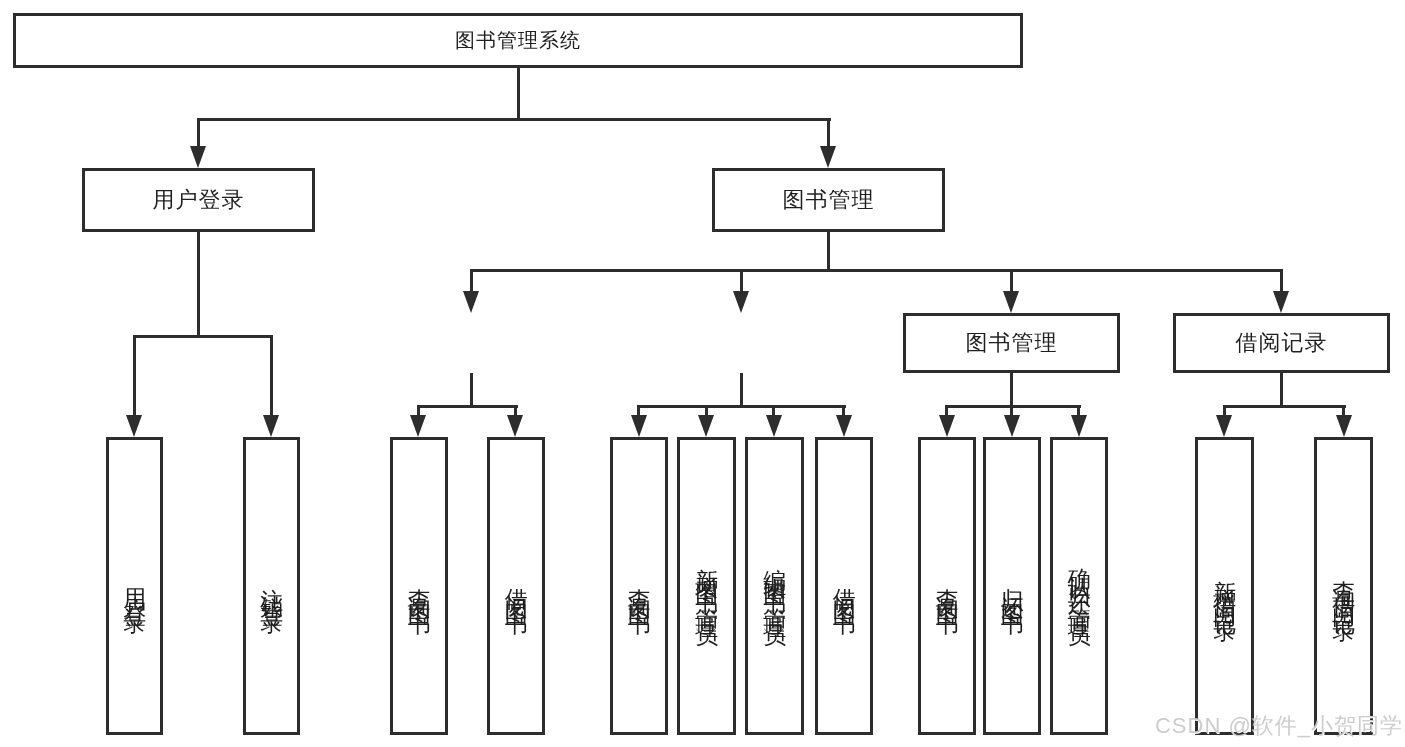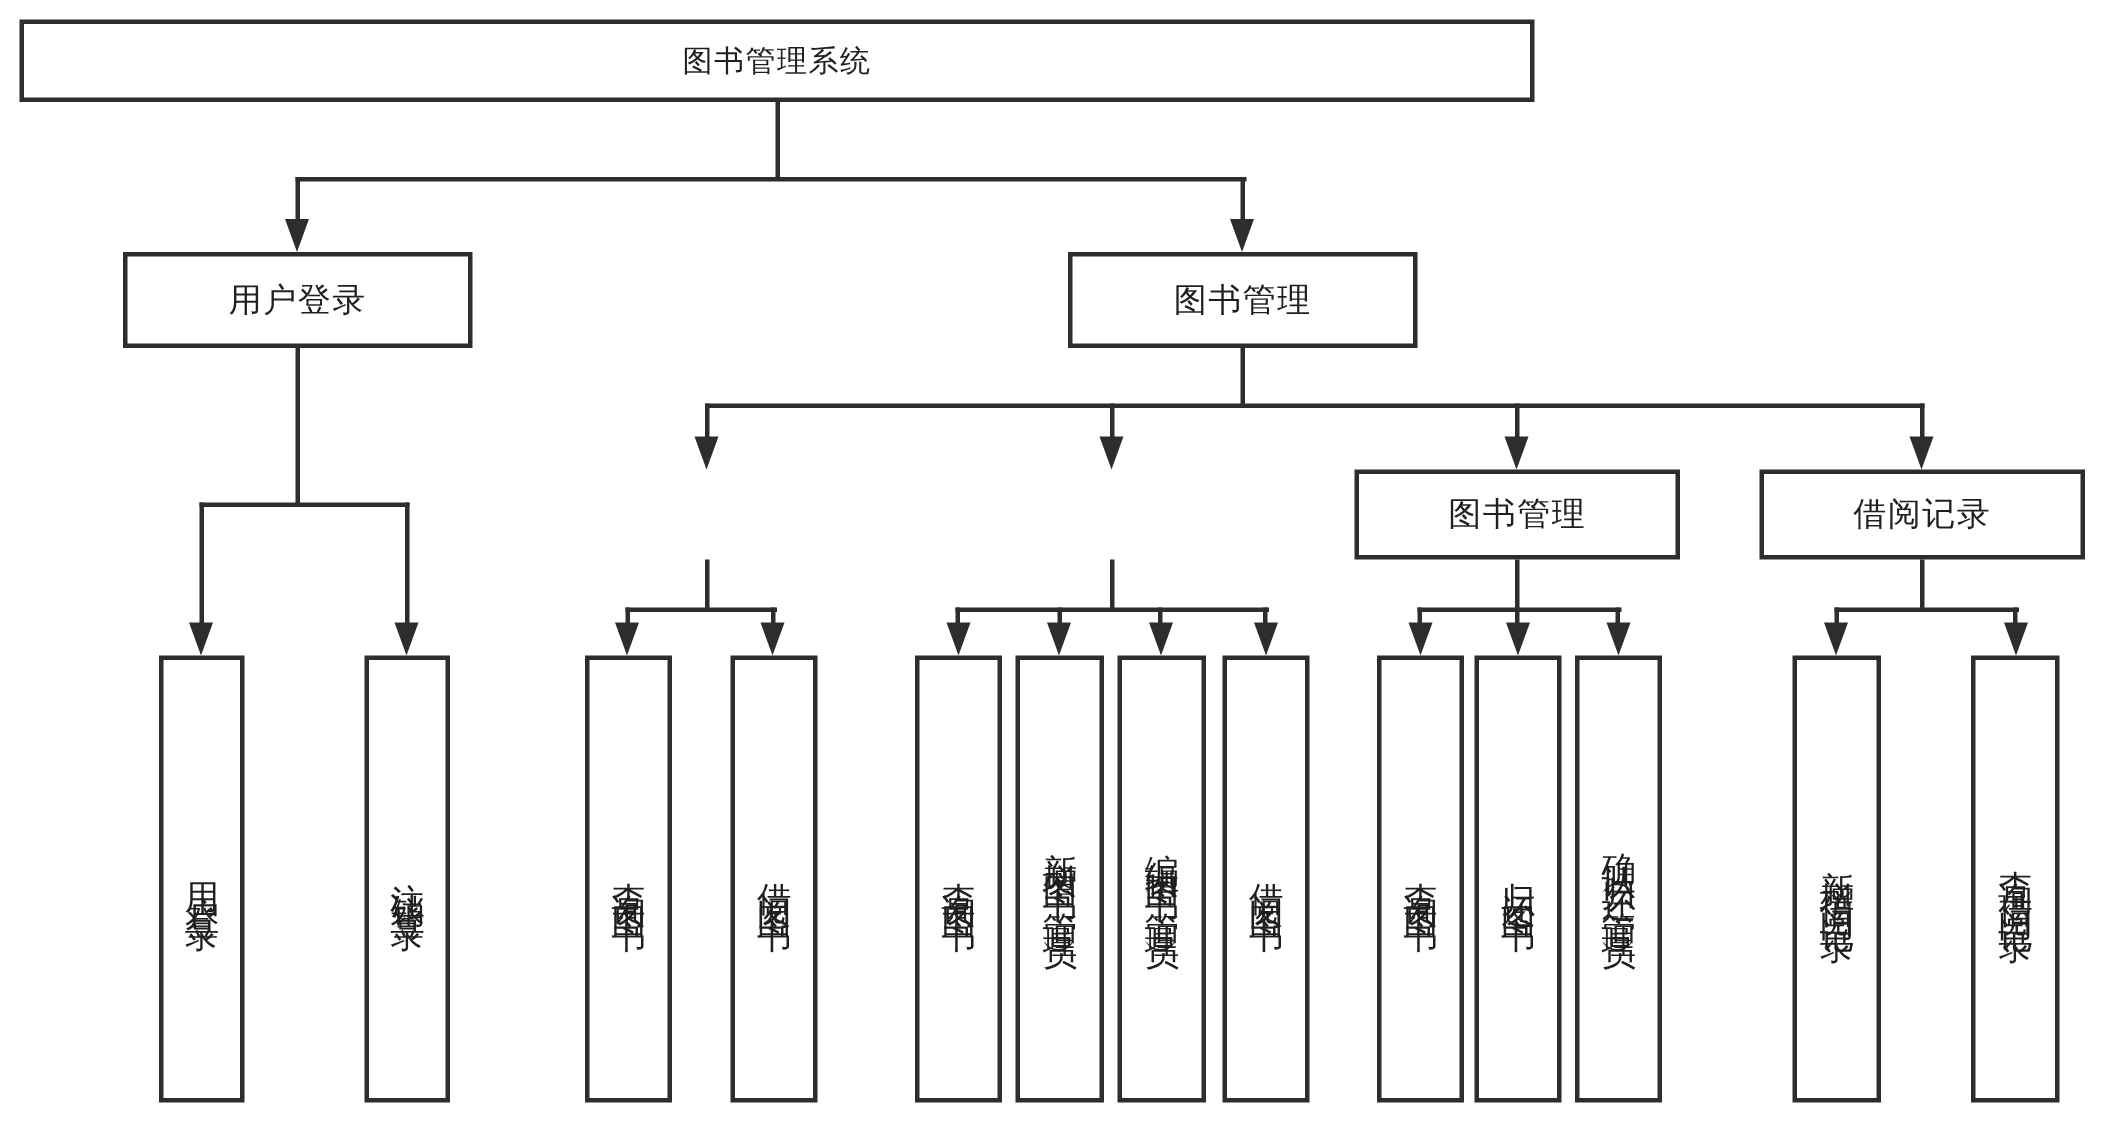--- a/index.html
+++ b/index.html
@@ -162,14 +162,15 @@
   <div class="ar" style="left:1004px;top:415px;"></div>
   <div class="ar" style="left:1071px;top:415px;"></div>
 
   <div class="ln" style="left:1280px;top:373px;width:3px;height:34px;"></div>
   <div class="ln" style="left:1223px;top:405px;width:123px;height:3px;"></div>
   <div class="ln" style="left:1223px;top:405px;width:3px;height:12px;"></div>
   <div class="ln" style="left:1342px;top:405px;width:3px;height:12px;"></div>
   <div class="ar" style="left:1216px;top:415px;"></div>
   <div class="ar" style="left:1336px;top:415px;"></div>
 
+  <div class="watermark">CSDN @软件_小贺同学</div>
 
 </div>
 
 </body></html>

